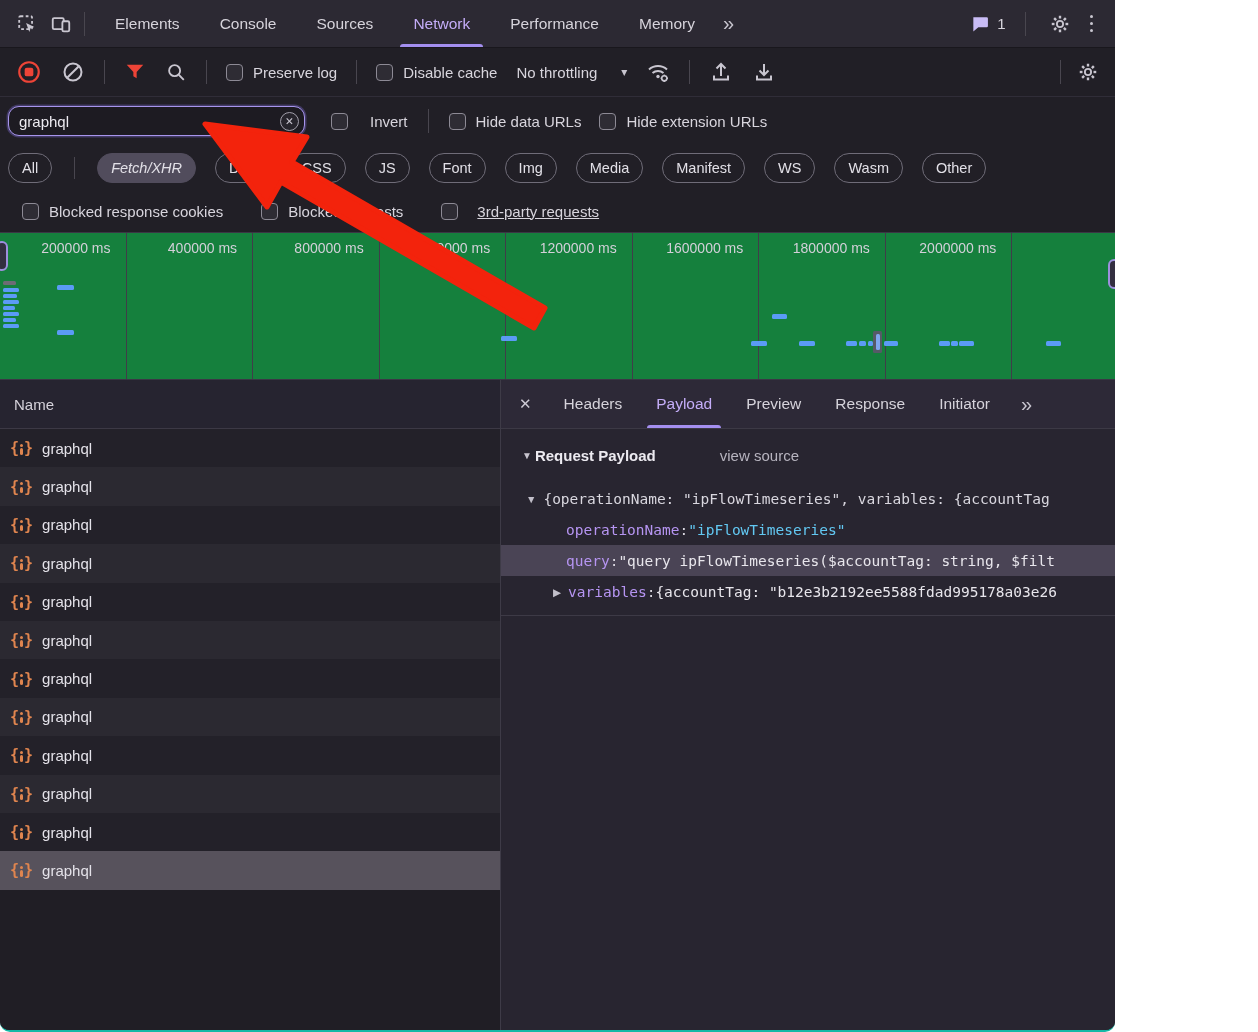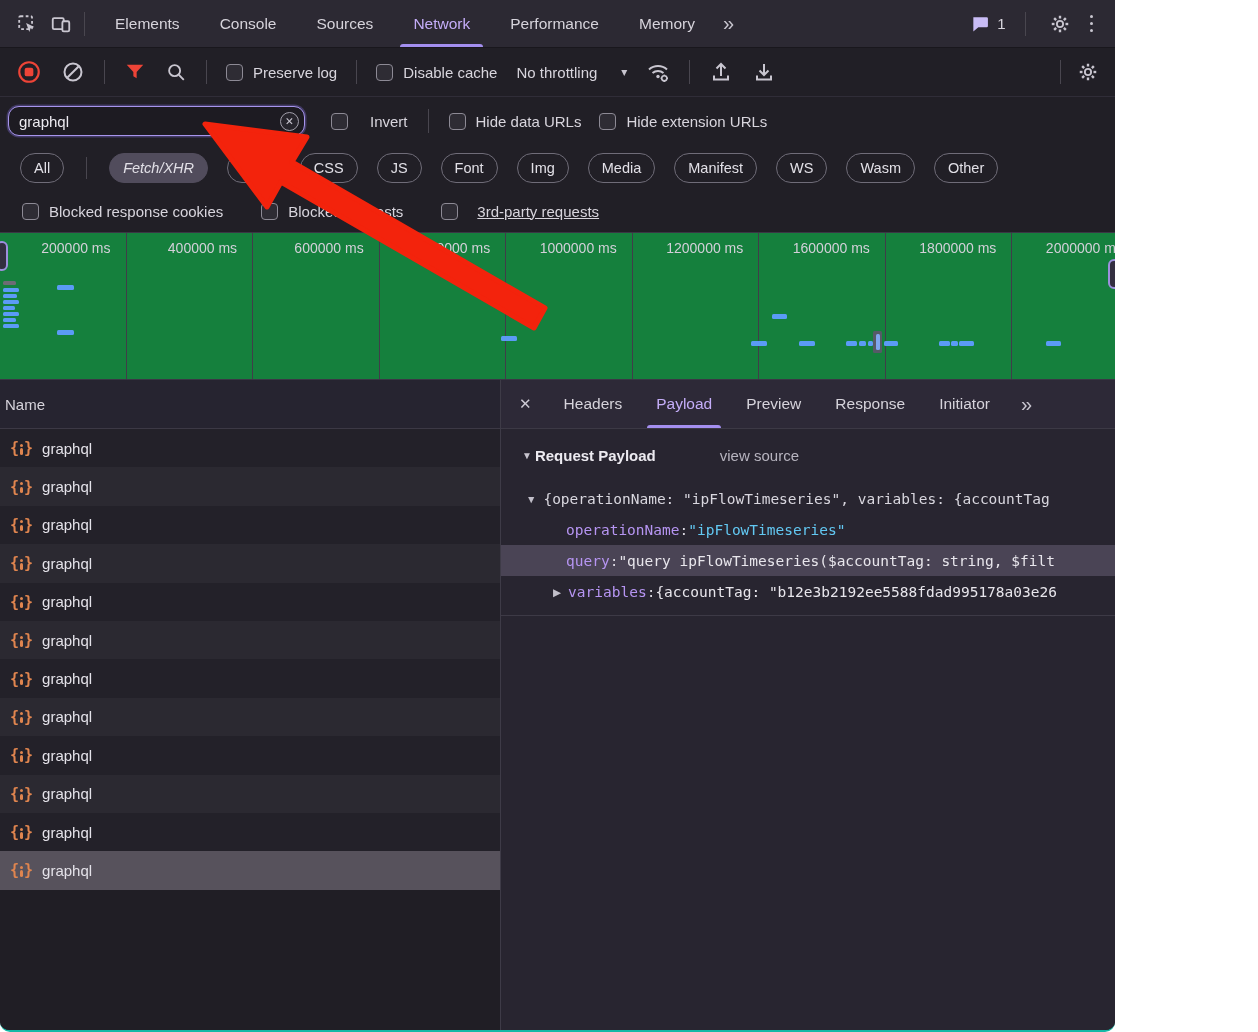--- a/index.html
+++ b/index.html
@@ -39,21 +39,21 @@
   .filterrow{height:48px;display:flex;align-items:center;padding-left:8px;gap:18px;}
   .searchwrap{position:relative;width:297px;height:30px;}
   .searchwrap input{width:100%;height:100%;background:#1d1b22;border:1px solid #a795ec;border-radius:11px;
       box-shadow:0 0 0 1.5px rgba(138,116,235,.32);color:#eceaf0;font-size:15px;
       font-family:"Liberation Sans",sans-serif;padding:0 32px 0 10px;outline:none;}
   .clearbtn{position:absolute;right:6px;top:5.5px;width:19px;height:19px;border-radius:50%;
       border:1.6px solid #a19eaa;color:#c9c6d1;font-size:10.5px;display:flex;align-items:center;justify-content:center;background:#26242c;}
   .filterrow .vsep{margin:0 2px;}
 
   
-  .chiprow{height:45px;display:flex;align-items:center;padding-left:20px;gap:19px;}
+  .chiprow{height:45px;display:flex;align-items:center;padding-left:8px;gap:19px;}
   .chip{height:30px;padding:0 13px;display:flex;align-items:center;border:1px solid #6f6c78;border-radius:15px;
         font-size:14.5px;color:#e2e0e7;background:transparent;}
   .chip.active{background:#514c5c;border-color:#514c5c;font-style:italic;}
   .chip-sep{width:1px;height:22px;background:#49464f;margin:0 3px;}
 
   
   .blockrow{height:42px;display:flex;align-items:center;padding-left:22px;gap:10px;}
   .blockrow .gap{width:18px;}
 
   
@@ -62,21 +62,21 @@
   .tcol{flex:0 0 126.55px;border-right:1px solid #403d49;padding:7px 15px 0 0;text-align:right;
         font-size:14px;color:#d3d0d9;white-space:nowrap;overflow:hidden;}
   .wbar{position:absolute;background:#5b9bf5;border-radius:1.5px;}
   .thandle{position:absolute;width:12px;height:30px;border:2px solid #9d8fdd;background:#332f40;border-radius:7px;}
   .thandle.left{left:-4px;top:8px;}
   .thandle.right{right:-5px;top:26px;}
 
   
   .main{display:flex;height:652px;}
   .namecol{width:501px;flex:0 0 501px;border-right:1px solid #3e3b47;display:flex;flex-direction:column;background:#201e25;}
-  .colheader{height:49px;display:flex;align-items:center;padding-left:5px;font-size:15px;color:#d6d3db;
+  .colheader{height:49px;display:flex;align-items:center;padding-left:14px;font-size:15px;color:#d6d3db;
              border-bottom:1px solid #3c3945;background:#262430;}
   .reqrows{flex:1;}
   .reqrow{height:38.4px;display:flex;align-items:center;padding-left:10px;font-size:15px;color:#e4e2e9;}
   .reqrows .reqrow:nth-child(even){background:#2b2931;}
   .reqrows .reqrow:nth-child(odd){background:#232129;}
   .reqrows .reqrow.active{background:#57525c !important;}
   .jicon{display:inline-flex;align-items:center;color:#e0854f;font-family:"DejaVu Sans Mono",monospace;
          font-weight:700;font-size:15px;margin-right:9px;}
   .jicon .mid{display:inline-flex;flex-direction:column;align-items:center;gap:1.5px;margin:2px 1px 0 1px;}
   .jicon .mid i{display:block;background:#e0854f;border-radius:2px;}
@@ -337,21 +337,20 @@
     <span class="gap"></span>
     <span class="chk"></span>
     <span class="cklabel" style="margin-left:9px;text-decoration:underline;">3rd-party requests</span>
   </div>
 
   <div class="timeline">
     <div style="display:flex;position:absolute;inset:0;">
 
     <div class="tcol"><span>200000 ms</span></div>
         <div class="tcol"><span>400000 ms</span></div>
-        <div class="tcol"><span>600000 ms</span></div>
         <div class="tcol"><span>800000 ms</span></div>
         <div class="tcol"><span>1000000 ms</span></div>
         <div class="tcol"><span>1200000 ms</span></div>
         <div class="tcol"><span>1600000 ms</span></div>
         <div class="tcol"><span>1800000 ms</span></div>
         <div class="tcol"><span>2000000 ms</span></div>
       </div>
     <div style="position:absolute;inset:0;">
 
     <div class="wbar" style="left: 3px; top: 48px; width: 13px; height: 4px; background: rgb(109, 108, 116);"></div>

